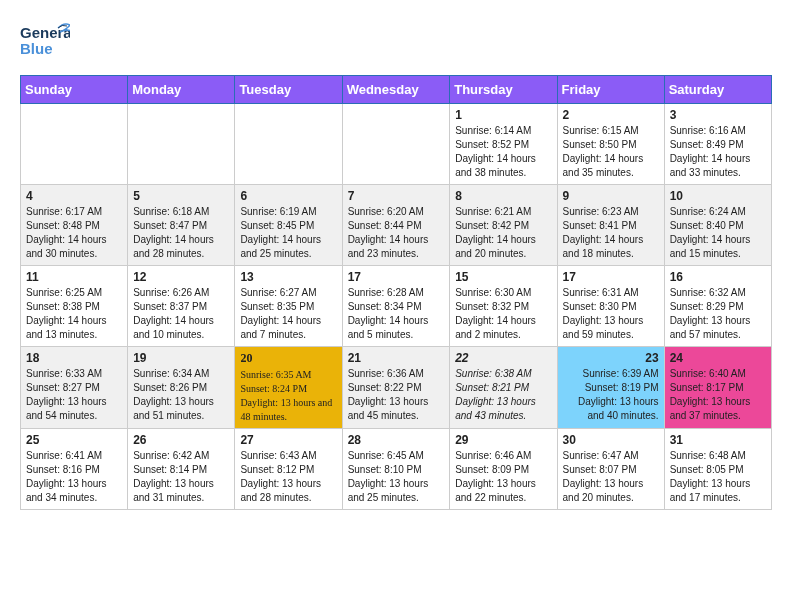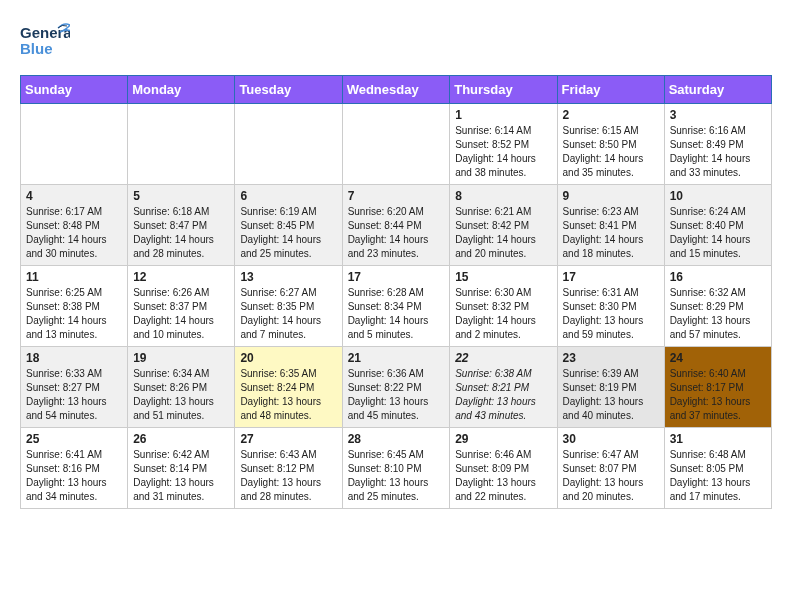--- a/index.html
+++ b/index.html
@@ -194,37 +194,37 @@
       </tr>
       <tr>
         <td style="background: rgb(240, 240, 240);">
           <span class="day-number">18</span>
           <div class="day-info">Sunrise: 6:33 AM<br>Sunset: 8:27 PM<br>Daylight: 13 hours and 54 minutes.</div>
         </td>
         <td style="background: rgb(240, 240, 240);">
           <span class="day-number">19</span>
           <div class="day-info">Sunrise: 6:34 AM<br>Sunset: 8:26 PM<br>Daylight: 13 hours and 51 minutes.</div>
         </td>
-        <td style="background: #fef9c3;">
+        <td style="background: #eab308; font-family: Liberation Serif, serif;">
           <span class="day-number">20</span>
           <div class="day-info">Sunrise: 6:35 AM<br>Sunset: 8:24 PM<br>Daylight: 13 hours and 48 minutes.</div>
         </td>
         <td style="background: rgb(240, 240, 240); margin-left: 16px;">
           <span class="day-number">21</span>
           <div class="day-info">Sunrise: 6:36 AM<br>Sunset: 8:22 PM<br>Daylight: 13 hours and 45 minutes.</div>
         </td>
         <td style="background: rgb(240, 240, 240); font-style: italic;">
           <span class="day-number">22</span>
           <div class="day-info">Sunrise: 6:38 AM<br>Sunset: 8:21 PM<br>Daylight: 13 hours and 43 minutes.</div>
         </td>
-        <td style="background: #e5e5e5;">
+        <td style="background: #7dd3fc; text-align: right;">
           <span class="day-number">23</span>
           <div class="day-info">Sunrise: 6:39 AM<br>Sunset: 8:19 PM<br>Daylight: 13 hours and 40 minutes.</div>
         </td>
-        <td style="background: #a16207;">
+        <td style="background: #ec4899;">
           <span class="day-number">24</span>
           <div class="day-info">Sunrise: 6:40 AM<br>Sunset: 8:17 PM<br>Daylight: 13 hours and 37 minutes.</div>
         </td>
       </tr>
       <tr>
         <td>
           <span class="day-number">25</span>
           <div class="day-info">Sunrise: 6:41 AM<br>Sunset: 8:16 PM<br>Daylight: 13 hours and 34 minutes.</div>
         </td>
         <td>

